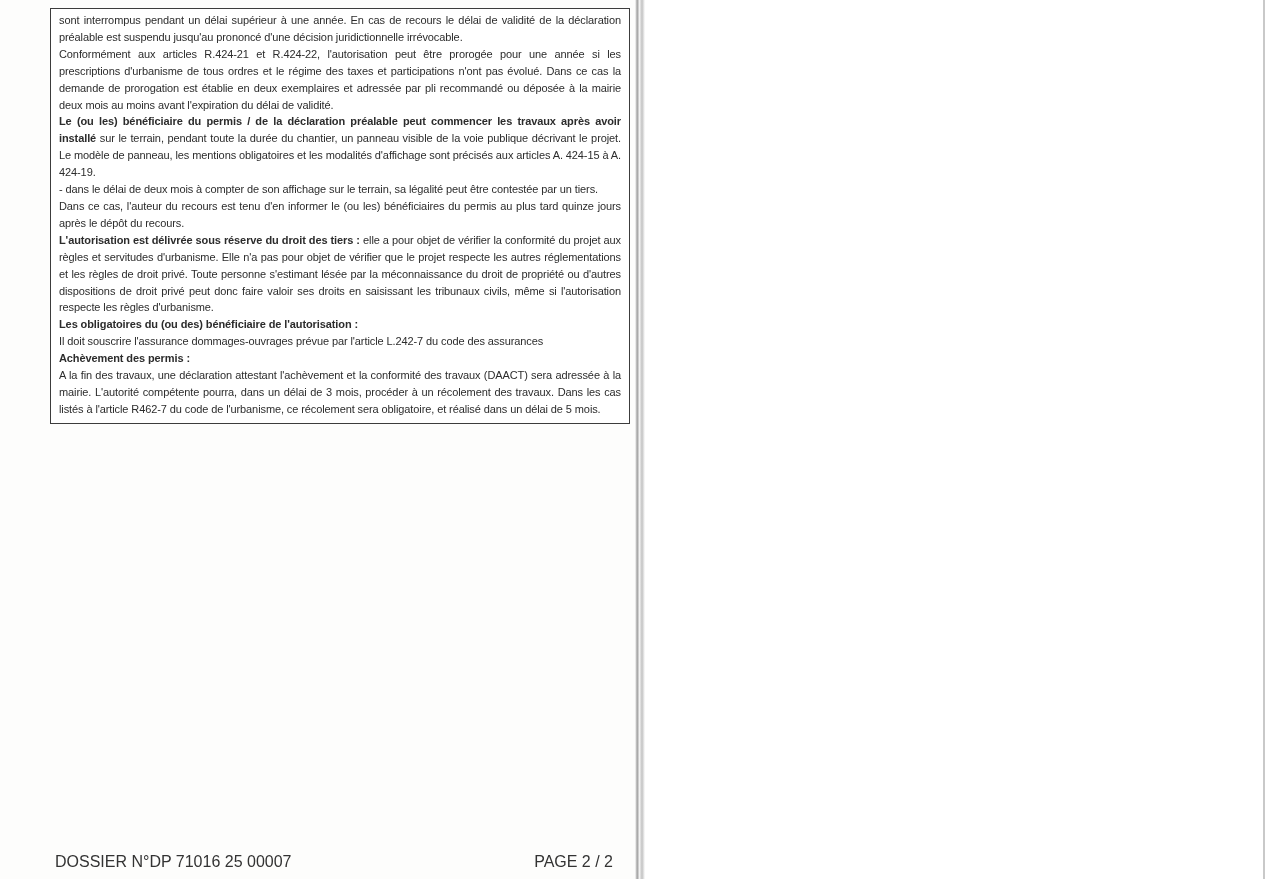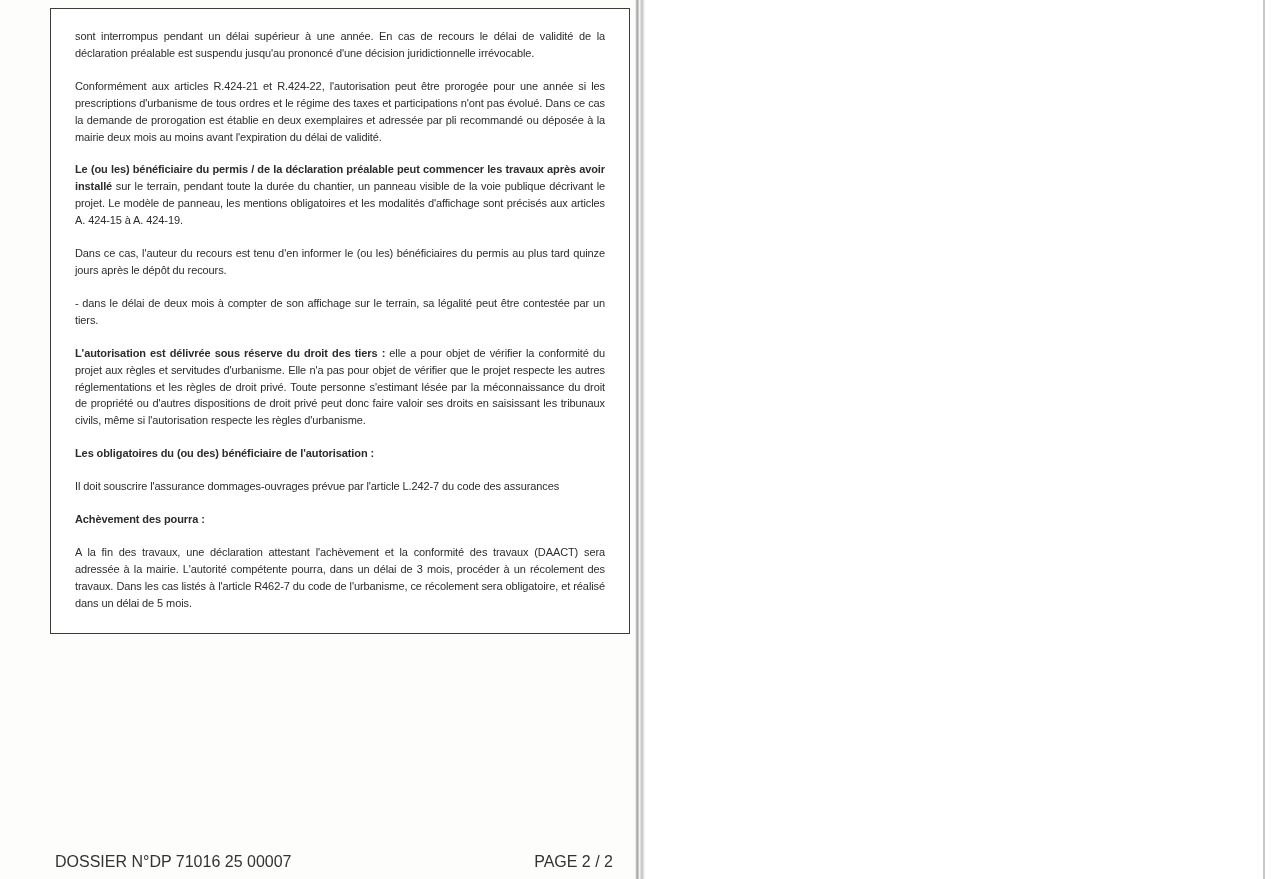--- a/index.html
+++ b/index.html
@@ -33,21 +33,21 @@
   .faitblk{position:absolute;left:287px;top:546px;font-size:12.5px;line-height:16.5px;}
   .signer{position:absolute;left:381px;top:584px;font-size:14.5px;font-weight:700;color:#3f7ad2;
           transform:rotate(-5deg);letter-spacing:.5px;white-space:nowrap;}
   .stamp{position:absolute;left:322px;top:565px;width:104px;height:98px;transform:rotate(-14deg);opacity:.92;}
   .sig{position:absolute;left:318px;top:580px;width:150px;height:70px;}
   
   .transm{position:absolute;left:48px;top:665px;width:540px;text-align:center;
           font-style:italic;font-size:12.8px;line-height:17.5px;color:#2f2f2f;}
   
   .bx{border:1.5px solid #3c3c3c;background:#fff;font-size:11.2px;letter-spacing:-.1px;color:#2c2c2c;}
-  .bx p{margin:16px;text-align:justify;}
+  .bx p{margin:0;text-align:justify;}
   #box1{position:absolute;left:20px;top:713px;width:568px;height:112px;overflow:hidden;
         border-bottom:none;padding:4px 8px 0;line-height:14.6px;}
   #box2{position:absolute;left:50px;top:8px;width:562px;padding:3px 8px 5px;line-height:16.9px;font-size:11px;}
   
   .footer{position:absolute;display:flex;justify-content:space-between;font-size:16px;color:#333;}
   #f1{left:22px;top:849px;width:566px;}
   #f2{left:55px;top:853px;width:558px;}
 </style>
 </head>
 <body>
@@ -161,26 +161,26 @@
   </div>
 
   <div class="divider"></div>
   <div class="rightedge"></div>
 
   <div class="page" id="p2">
     <div class="bx" id="box2">
       <p><b></b><span>sont interrompus pendant un délai supérieur à une année. En cas de recours le délai de validité de la déclaration préalable est suspendu jusqu'au prononcé d'une décision juridictionnelle irrévocable.</span></p>
       <p><b></b><span>Conformément aux articles R.424-21 et R.424-22, l'autorisation peut être prorogée pour une année si les prescriptions d'urbanisme de tous ordres et le régime des taxes et participations n'ont pas évolué. Dans ce cas la demande de prorogation est établie en deux exemplaires et adressée par pli recommandé ou déposée à la mairie deux mois au moins avant l'expiration du délai de validité.</span></p>
       <p><b>Le (ou les) bénéficiaire du permis / de la déclaration préalable peut commencer les travaux après avoir installé</b><span> sur le terrain, pendant toute la durée du chantier, un panneau visible de la voie publique décrivant le projet. Le modèle de panneau, les mentions obligatoires et les modalités d'affichage sont précisés aux articles A. 424-15 à A. 424-19.</span></p>
+      <p><b></b><span>- dans le délai de deux mois à compter de son affichage sur le terrain, sa légalité peut être contestée par un tiers.</span></p>
       <p><b></b><span>Dans ce cas, l'auteur du recours est tenu d'en informer le (ou les) bénéficiaires du permis au plus tard quinze jours après le dépôt du recours.</span></p>
-      <p><b></b><span>- dans le délai de deux mois à compter de son affichage sur le terrain, sa légalité peut être contestée par un tiers.</span></p>
       <p><b>L'autorisation est délivrée sous réserve du droit des tiers :</b><span> elle a pour objet de vérifier la conformité du projet aux règles et servitudes d'urbanisme. Elle n'a pas pour objet de vérifier que le projet respecte les autres réglementations et les règles de droit privé. Toute personne s'estimant lésée par la méconnaissance du droit de propriété ou d'autres dispositions de droit privé peut donc faire valoir ses droits en saisissant les tribunaux civils, même si l'autorisation respecte les règles d'urbanisme.</span></p>
       <p><b>Les obligatoires du (ou des) bénéficiaire de l'autorisation :</b><span></span></p>
       <p><b></b><span>Il doit souscrire l'assurance dommages-ouvrages prévue par l'article L.242-7 du code des assurances</span></p>
-      <p><b>Achèvement des pourra :</b><span></span></p>
+      <p><b>Achèvement des permis :</b><span></span></p>
       <p><b></b><span>A la fin des travaux, une déclaration attestant l'achèvement et la conformité des travaux (DAACT) sera adressée à la mairie. L'autorité compétente pourra, dans un délai de 3 mois, procéder à un récolement des travaux. Dans les cas listés à l'article R462-7 du code de l'urbanisme, ce récolement sera obligatoire, et réalisé dans un délai de 5 mois.</span></p>
     </div>
 
     <div class="footer" id="f2">
       <span>DOSSIER N°DP 71016 25 00007</span>
       <span>PAGE 2 / 2</span>
     </div>
   </div>
 
 </div>

